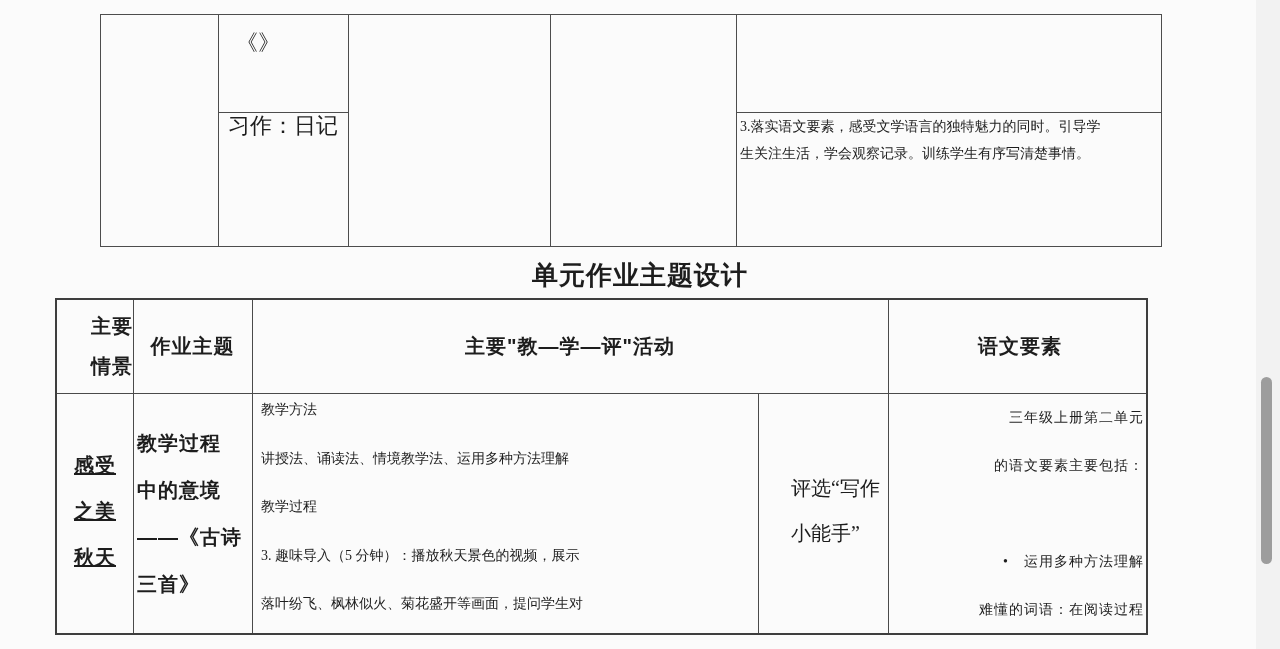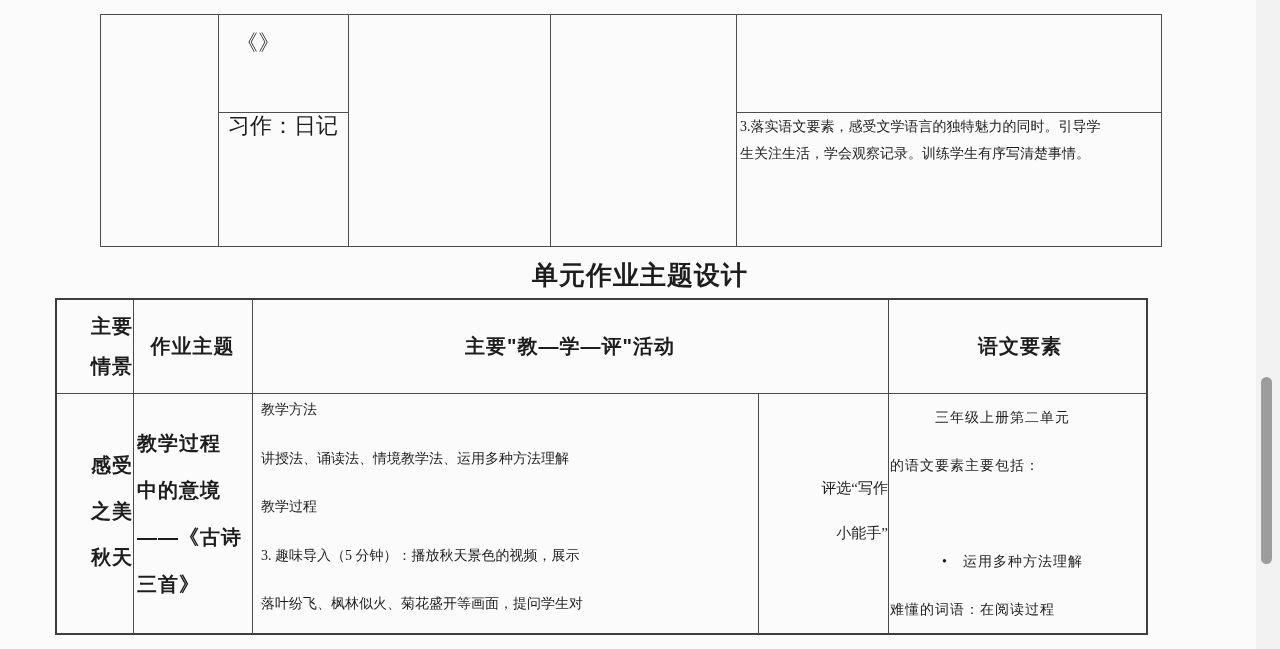--- a/index.html
+++ b/index.html
@@ -44,27 +44,27 @@
   }
   .hdr2{display:block;}
   .hdr2 .ln{line-height:40px;}
   .bold-lines{
     position:absolute;
     font-family:"Liberation Sans", sans-serif;
     font-weight:700;font-size:20px;letter-spacing:1px;
     white-space:nowrap;
   }
   .serif-lines{position:absolute;font-size:14px;white-space:nowrap;}
-  .scene-body .ln{line-height:46px;text-align:right;}
+  .scene-body .ln{line-height:46px;text-align:center;text-decoration:underline;}
   .theme-body .ln{line-height:47px;}
   .act-body .ln{line-height:48.5px;}
-  .award-body{font-size:15px;text-align:right;}
+  .award-body{font-size:20px;text-align:left;margin-left:33px;}
   .award-body .ln{line-height:45px;}
   .elem-body{letter-spacing:1px;}
-  .elem-body .ln{line-height:48px;min-height:48px;}
+  .elem-body .ln{line-height:48px;min-height:48px;text-align:right;}
   .elem-body .ln.indent1{text-indent:45px;}
   .elem-body .ln.indent2{text-indent:52px;}
   
   .scroll-track{position:absolute;left:1256px;top:0;width:24px;height:649px;background:#f2f2f2;}
   .scroll-thumb{position:absolute;left:1261px;top:377px;width:11px;height:187px;background:#9d9d9d;border-radius:6px;}
 </style>
 </head>
 <body>
 
 <div>

